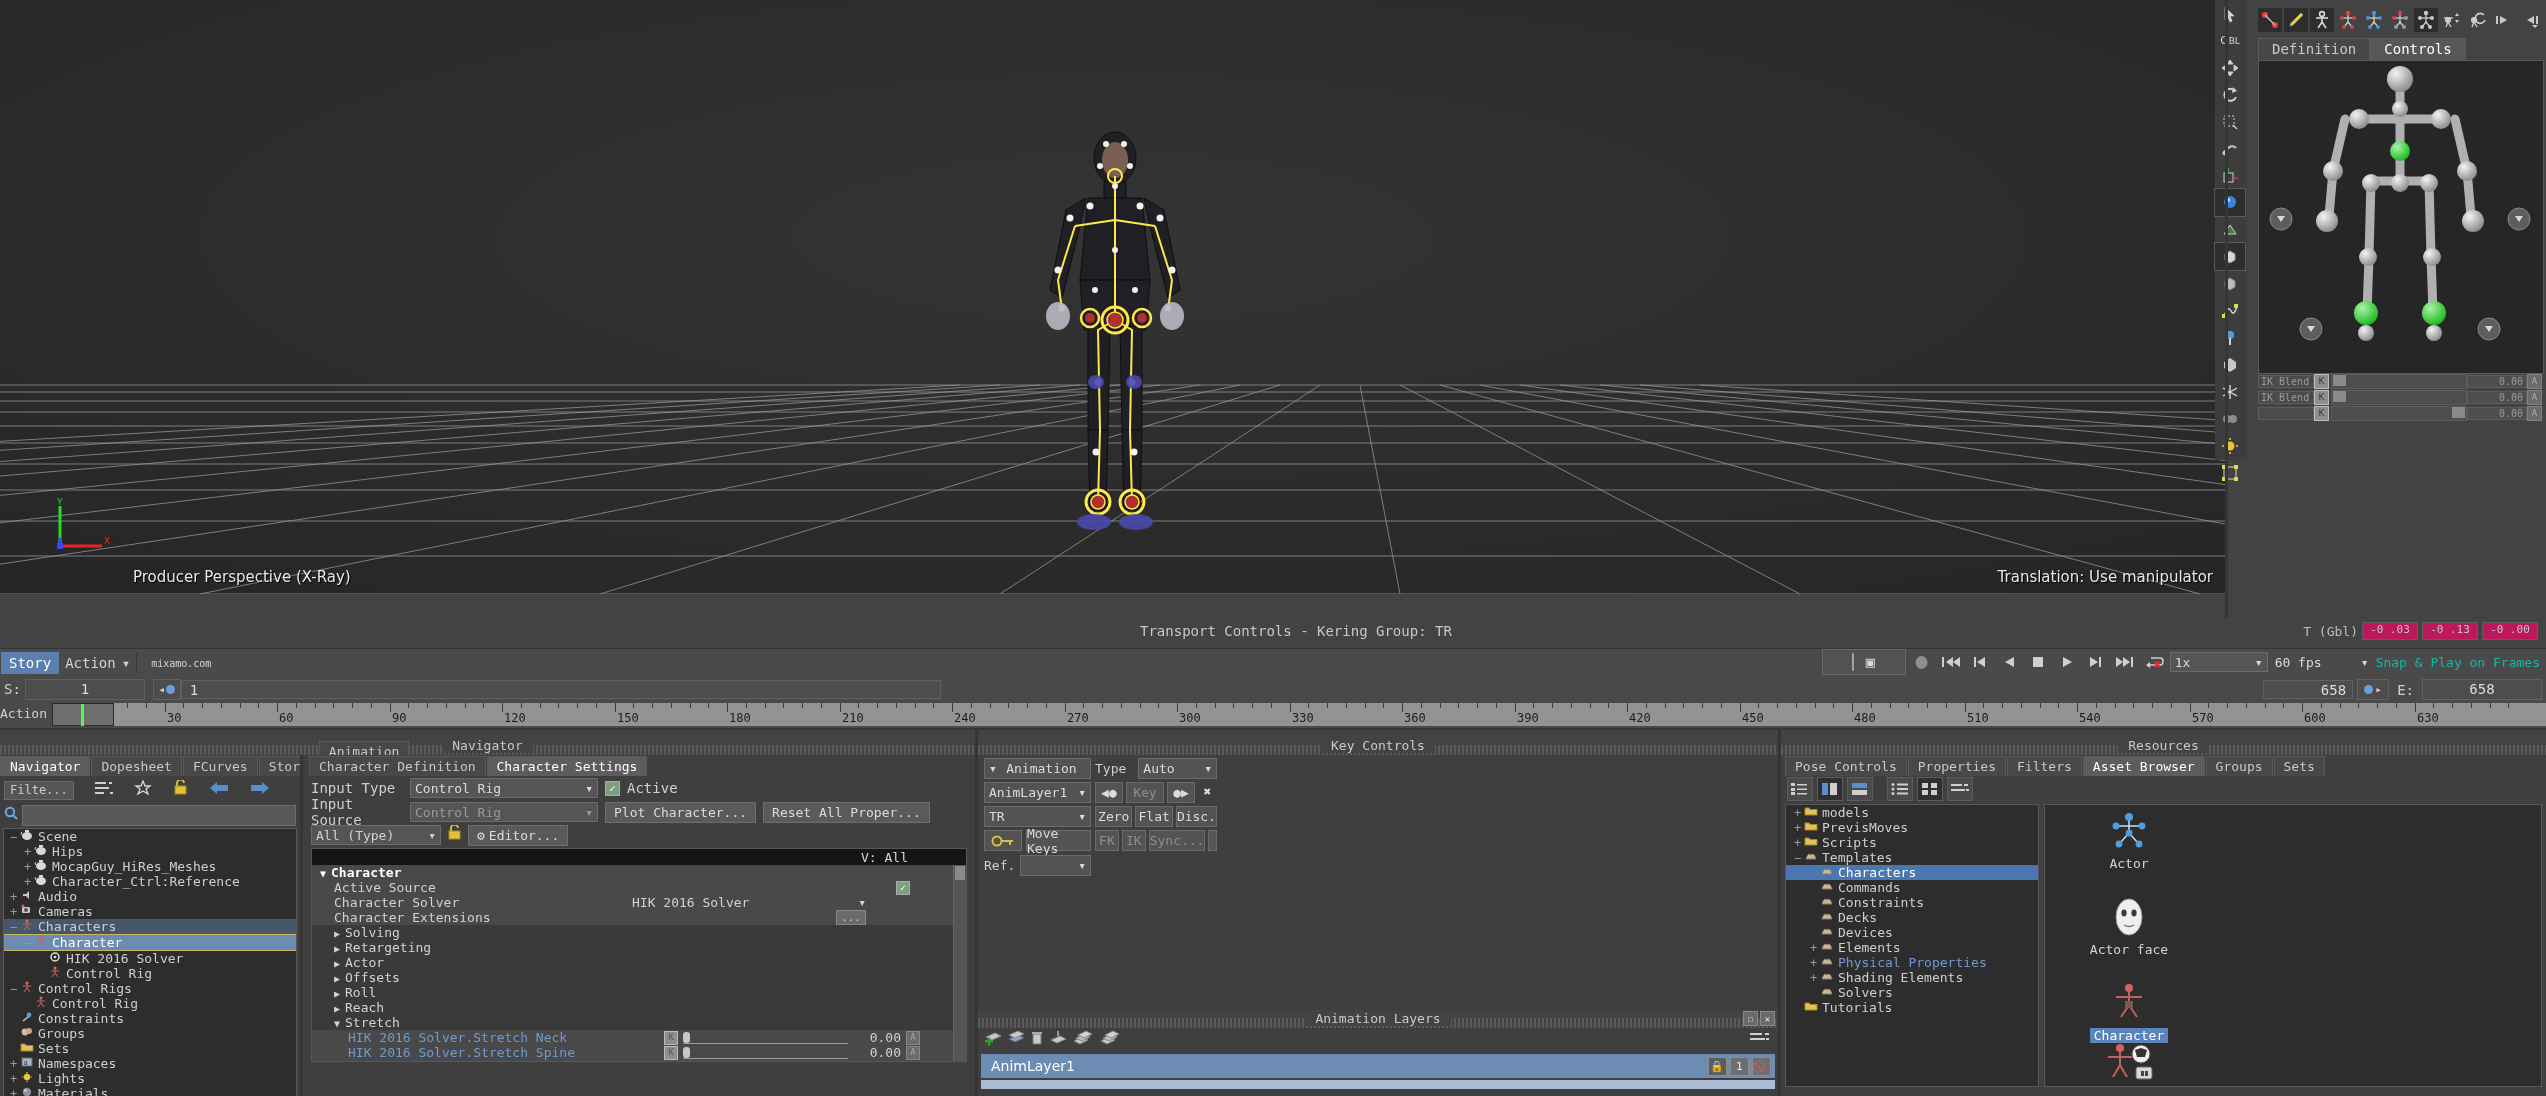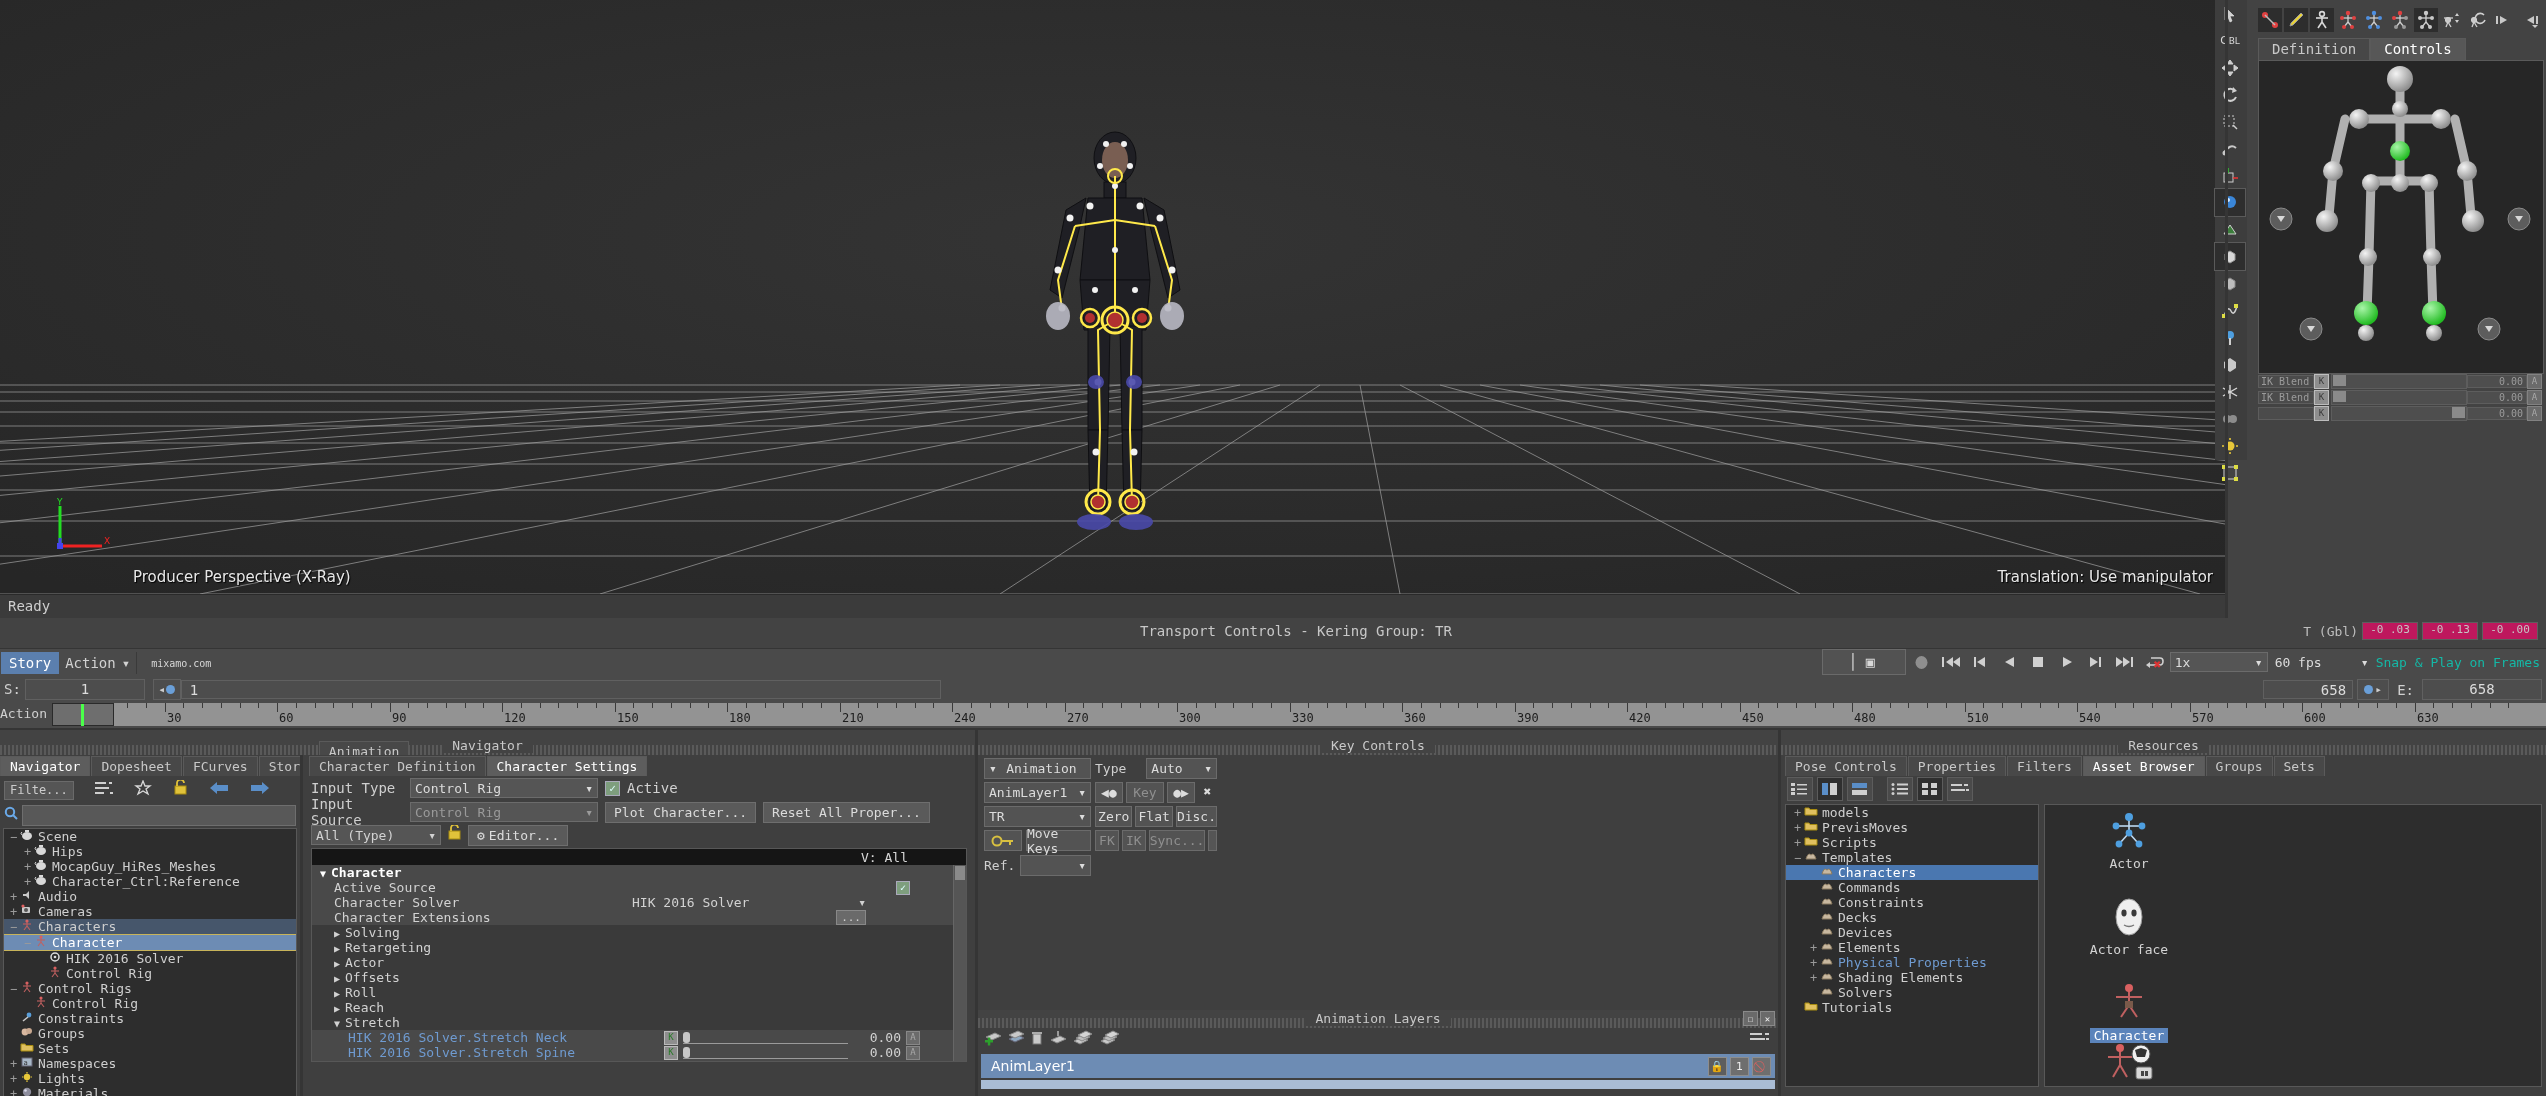--- a/index.html
+++ b/index.html
@@ -256,21 +256,20 @@
         <line x1="8" y1="48" x2="8" y2="40" stroke="#4444ee" stroke-width="3"></line>
         <rect x="5" y="45" width="6" height="6" fill="#4444ee"></rect>
         <text x="52" y="46" fill="#ee2222" font-size="9" font-family="DejaVu Sans">X</text>
         <text x="5" y="7" fill="#22dd22" font-size="9" font-family="DejaVu Sans">Y</text>
       </svg>
     </div>
     <div class="vp-label" style="left:133px;top:568px;">Producer Perspective (X-Ray)</div>
     <div class="vp-label" style="right:12px;top:568px;">Translation: Use manipulator</div>
   </div>
 
-  <div class="status-bar">Ready</div>
 
   <div class="rightpanel"></div>
 
   <div class="vtoolbar">
     <div class="vtool">
         <svg width="18" height="18">
           <path d="M4,2 L4,15 L7,12 L9,17 L11,16 L9,11 L13,11 Z" fill="#cfcfcf" stroke="#eee" stroke-width=".6"></path>
         </svg>
       </div>
     <div class="vtool">
@@ -1292,21 +1291,21 @@
         </div>
         <div style="display:flex;align-items:center;gap:5px;margin-top:4px;">
           <span style="font-size:13px;color:#cfcfcf;">Ref.</span>
           <div class="kdd" style="flex:1;">
             <span></span>
             <span>▾</span>
           </div>
         </div>
       </div>
       <div style="width:122px;">
-        <div style="display:flex;align-items:center;gap:20px;margin-bottom:3px;">
+        <div style="display:flex;align-items:center;gap:12px;margin-bottom:3px;">
           <span style="font-size:13px;color:#cfcfcf;">Type</span>
           <div class="kdd" style="flex:1;">
             <span>Auto</span>
             <span>▾</span>
           </div>
         </div>
         <div style="display:flex;gap:3px;margin-bottom:3px;">
           <div class="kbtn" style="width:27px;">◀●</div>
           <div class="kbtn dim" style="width:38px;">Key</div>
           <div class="kbtn" style="width:27px;">●▶</div>

